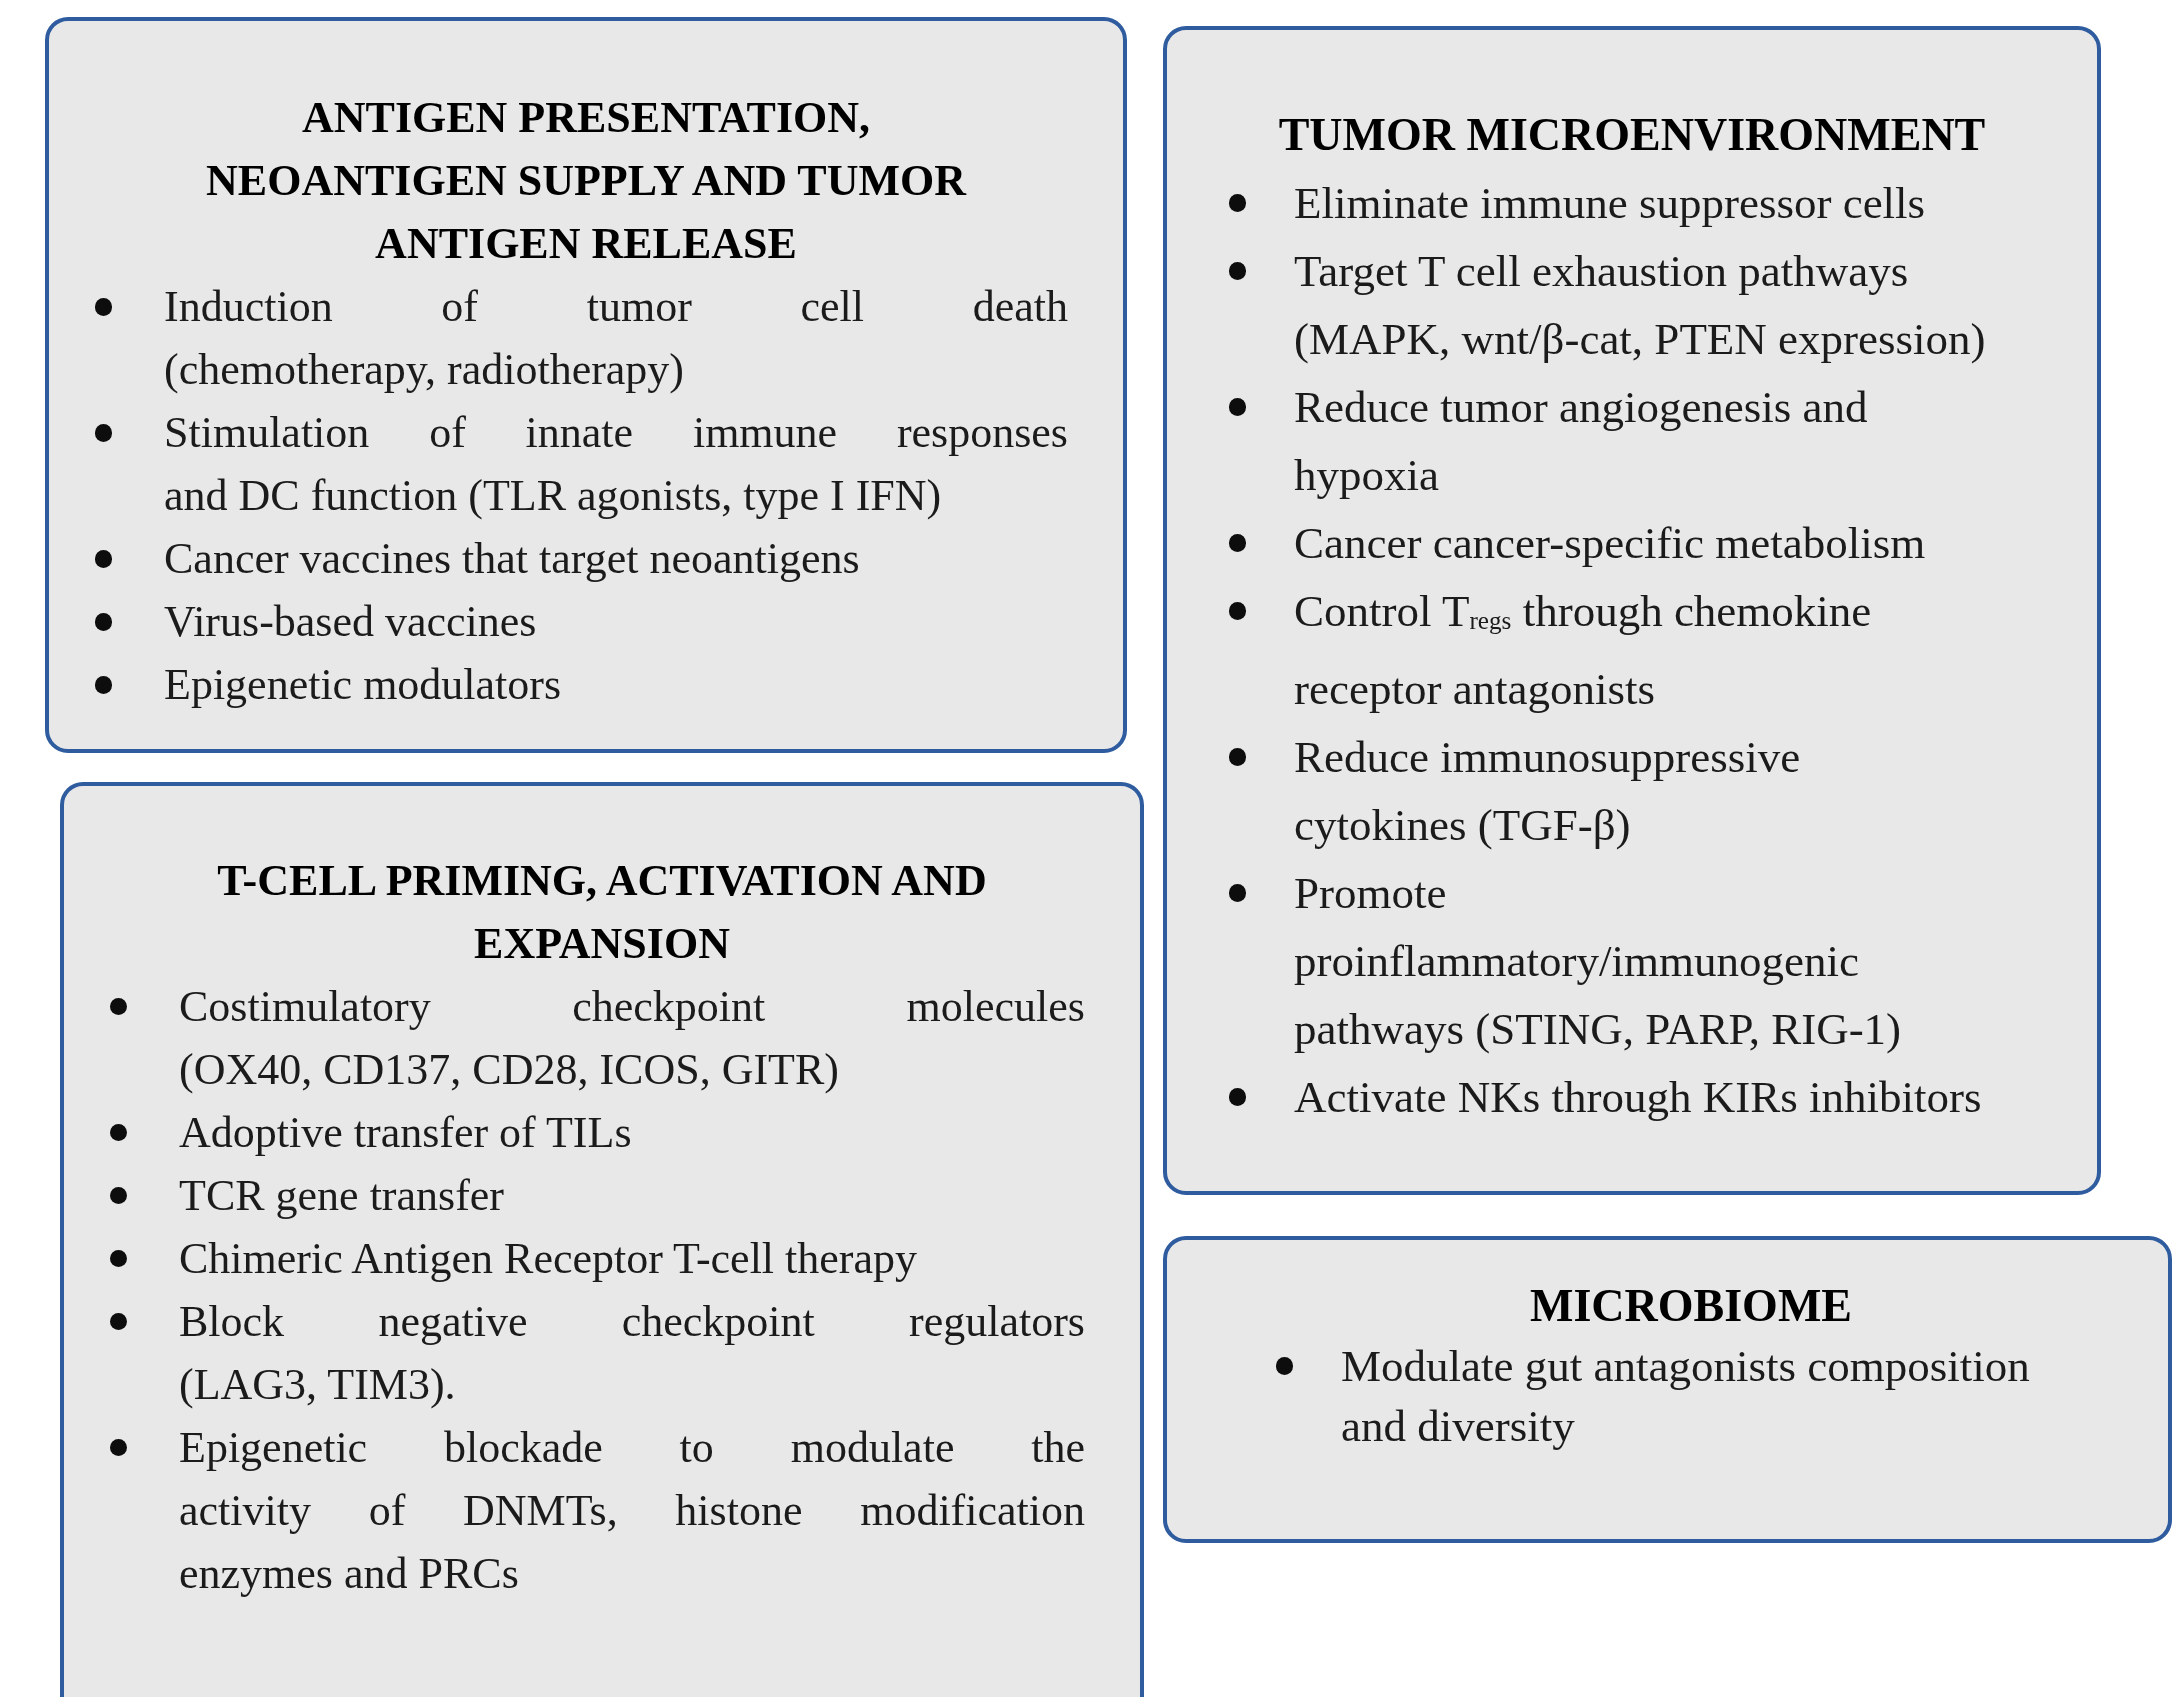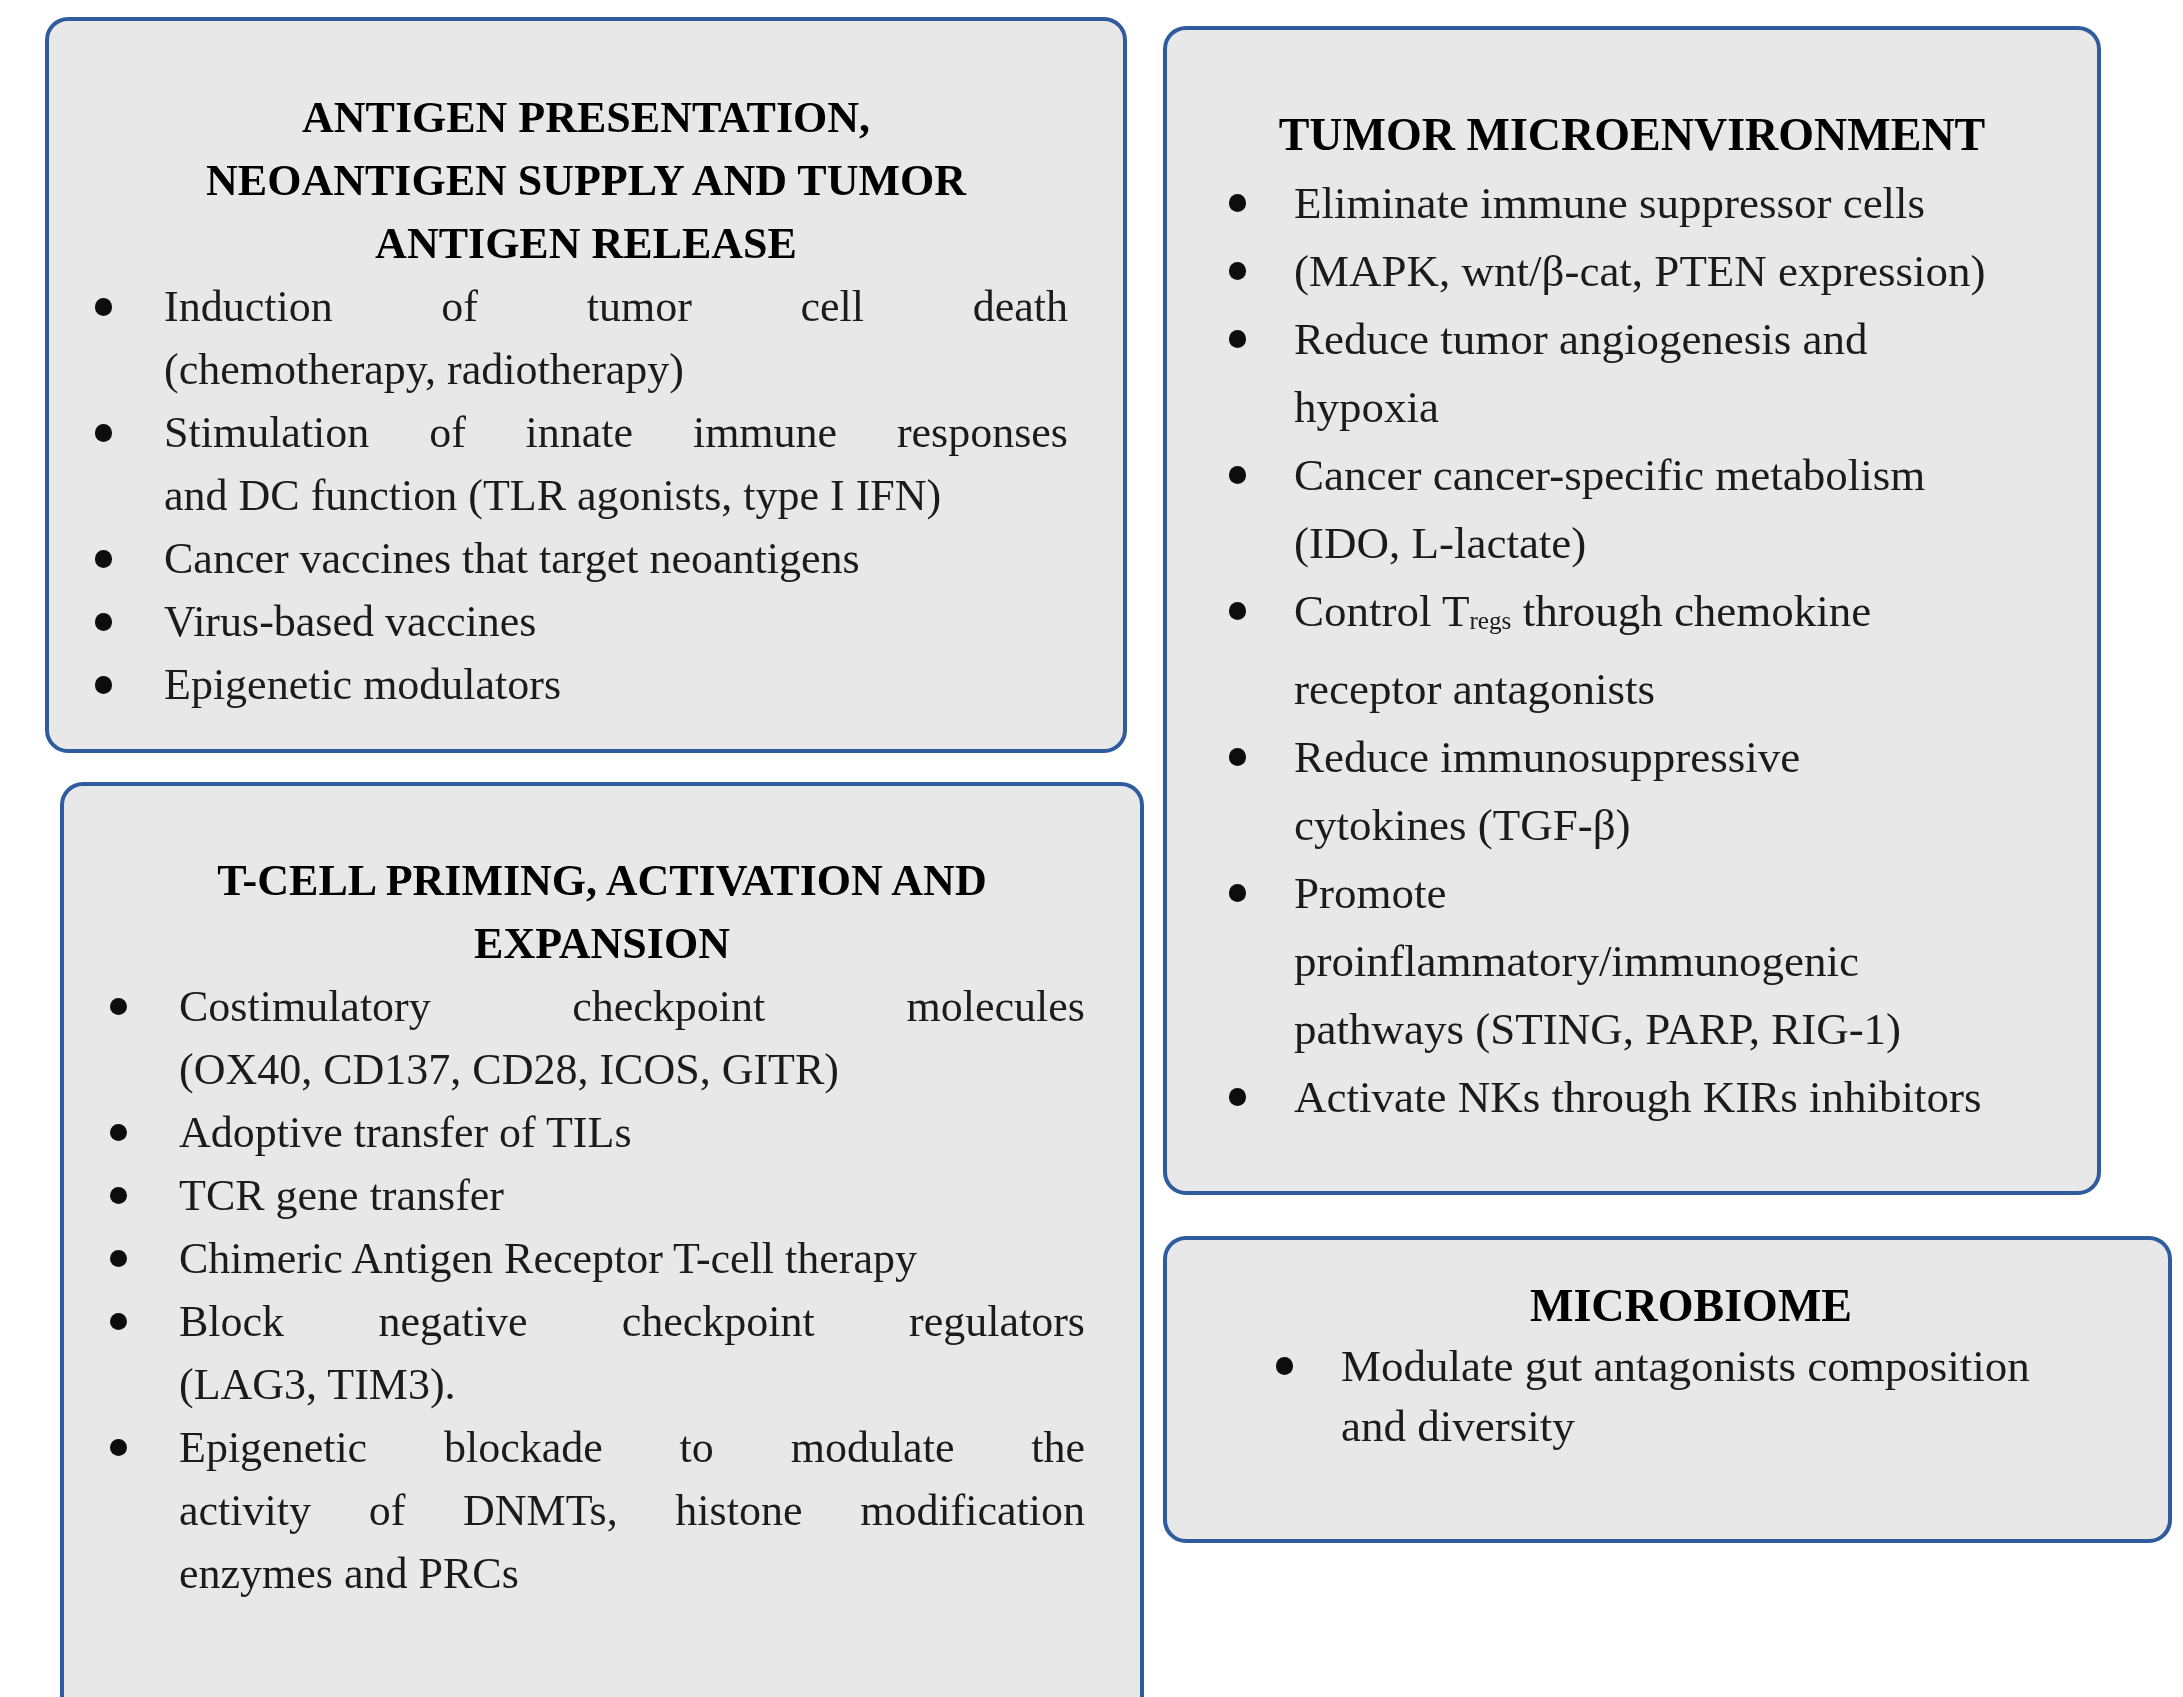--- a/index.html
+++ b/index.html
@@ -140,31 +140,31 @@
       <div class="title">
           <div class="tline">TUMOR MICROENVIRONMENT</div>
         </div>
       <div class="bullets">
           <div class="item">
             <span class="dot"></span>
             <div class="line">Eliminate immune suppressor cells</div>
           </div>
           <div class="item">
             <span class="dot"></span>
+            <div class="line">Target T cell exhaustion pathways</div>
             <div class="line">(MAPK, wnt/β-cat, PTEN expression)</div>
           </div>
           <div class="item">
             <span class="dot"></span>
             <div class="line">Reduce tumor angiogenesis and</div>
             <div class="line">hypoxia</div>
           </div>
           <div class="item">
             <span class="dot"></span>
             <div class="line">Cancer cancer-specific metabolism</div>
-            <div class="line">(IDO, L-lactate)</div>
           </div>
           <div class="item">
             <span class="dot"></span>
             <div class="line">Control T<span class="sub">regs</span> through chemokine</div>
             <div class="line">receptor antagonists</div>
           </div>
           <div class="item">
             <span class="dot"></span>
             <div class="line">Reduce immunosuppressive</div>
             <div class="line">cytokines (TGF-β)</div>

